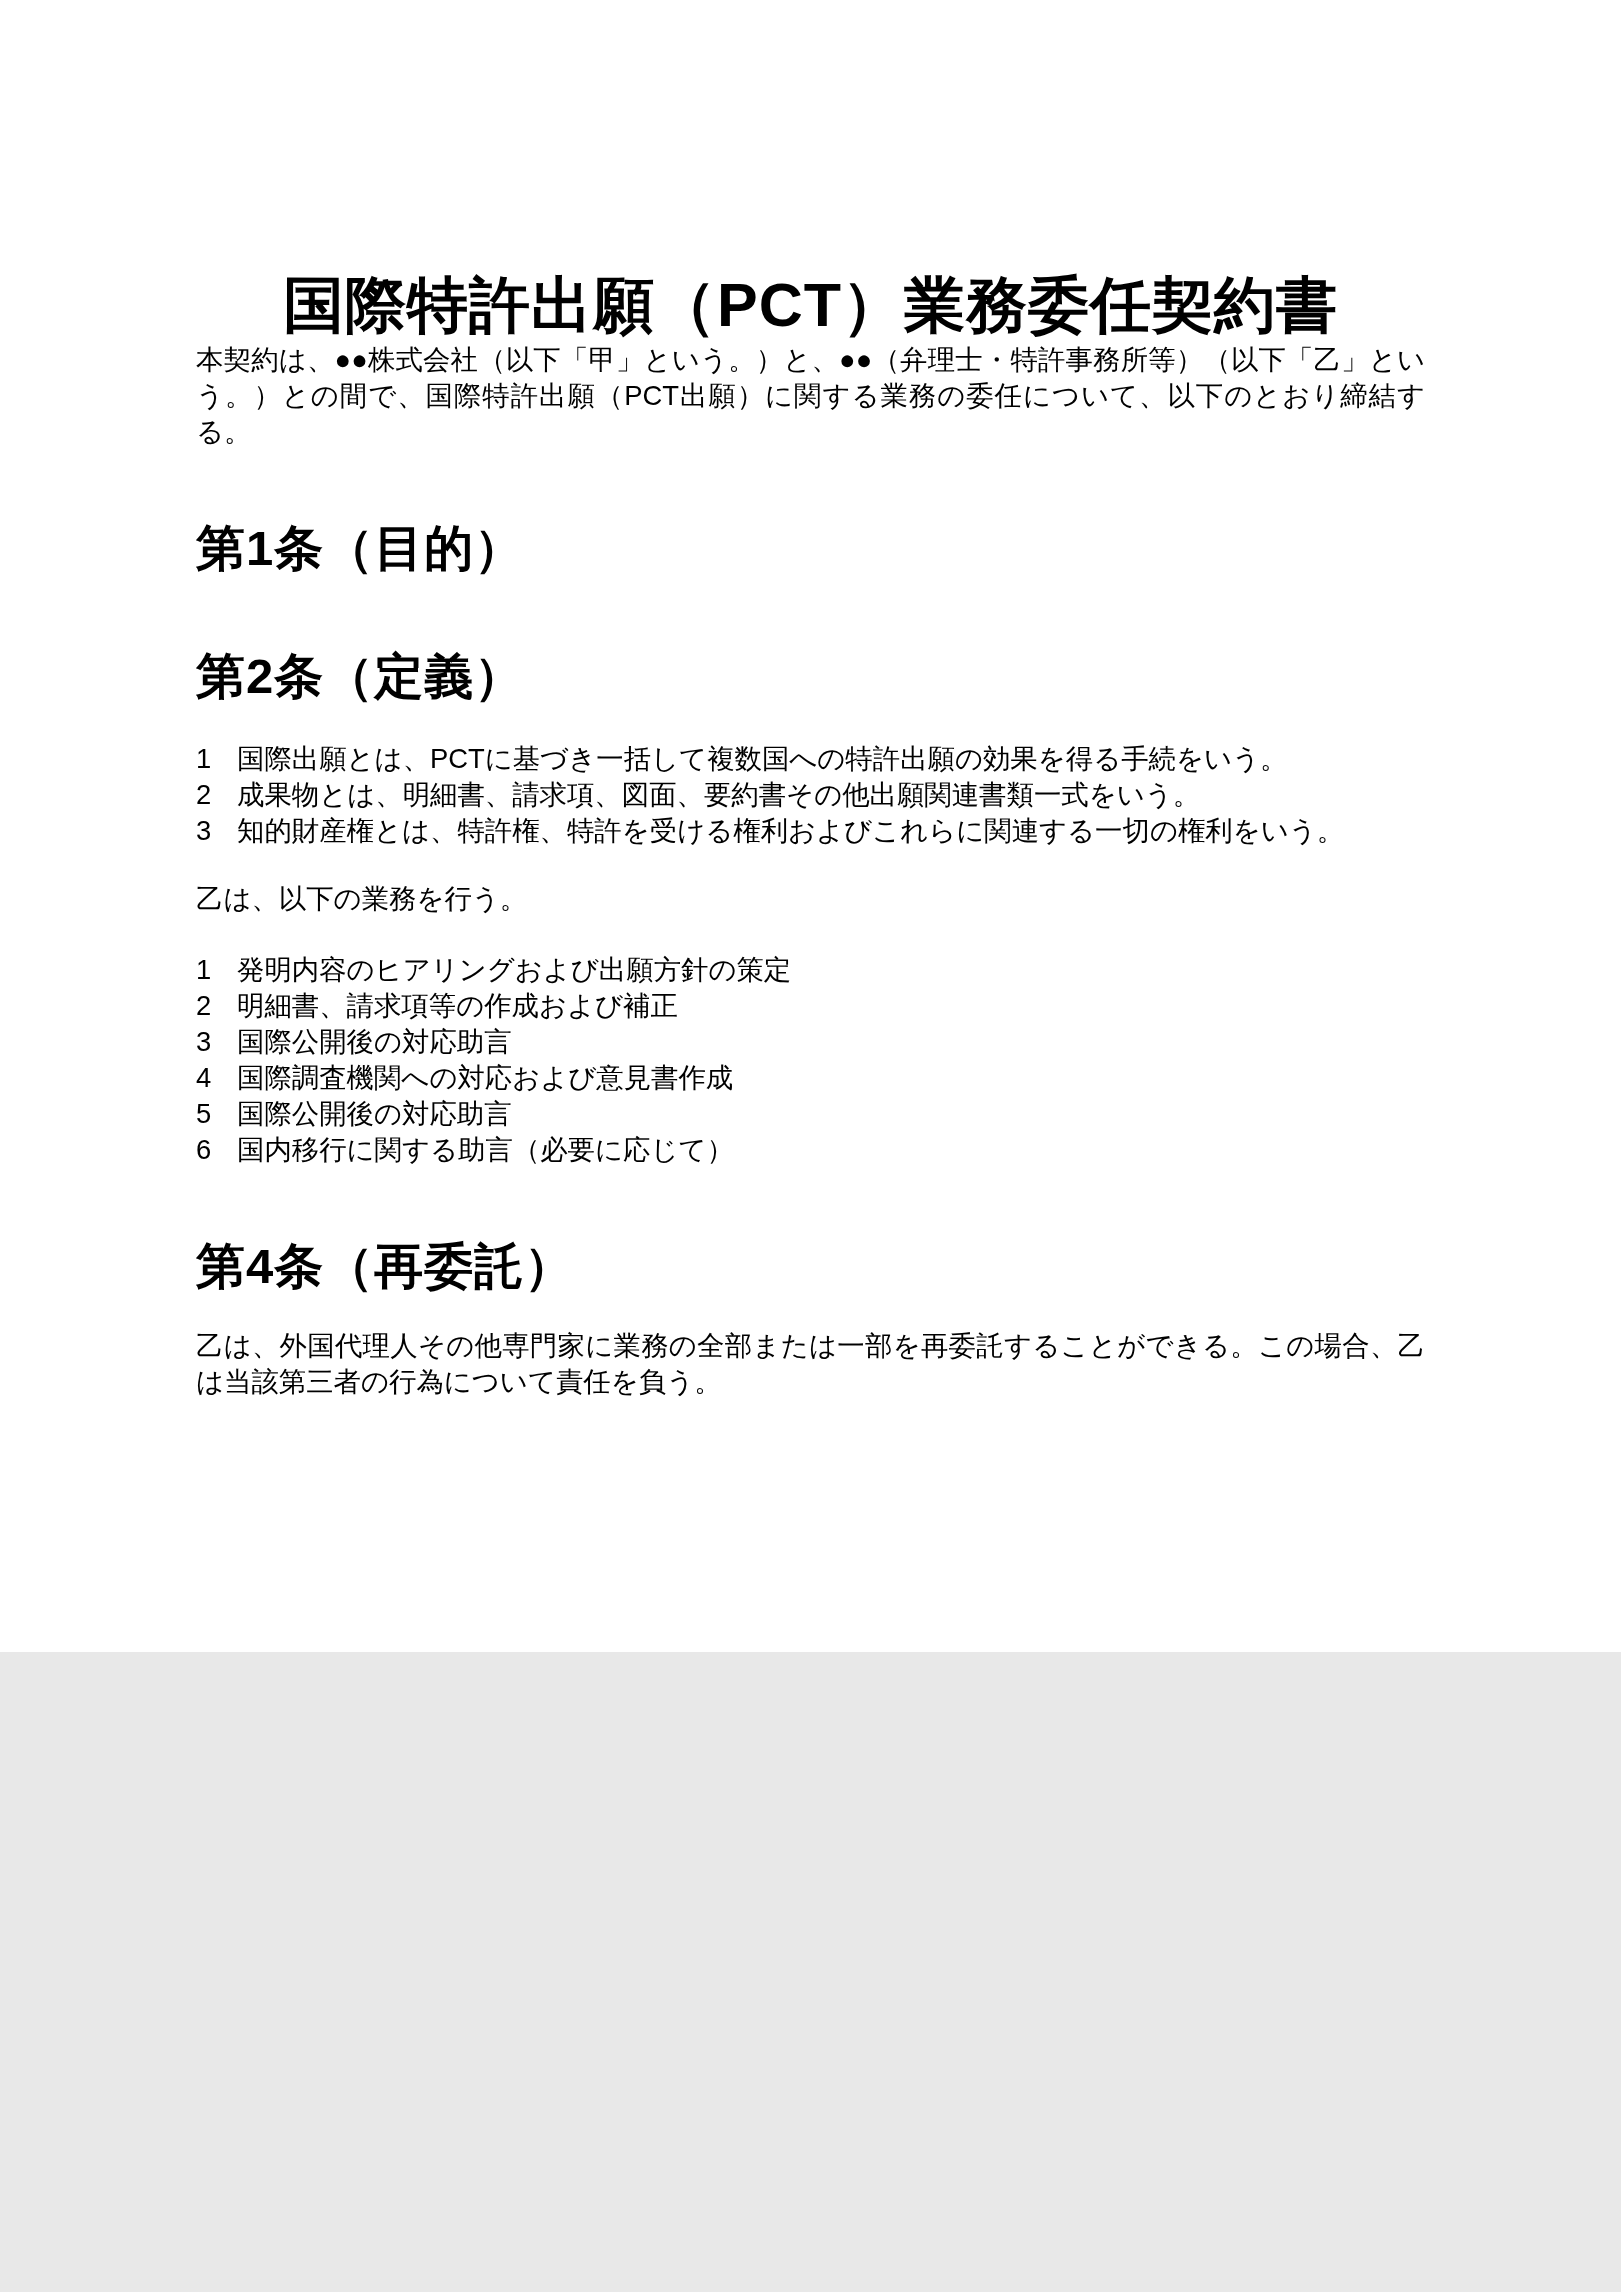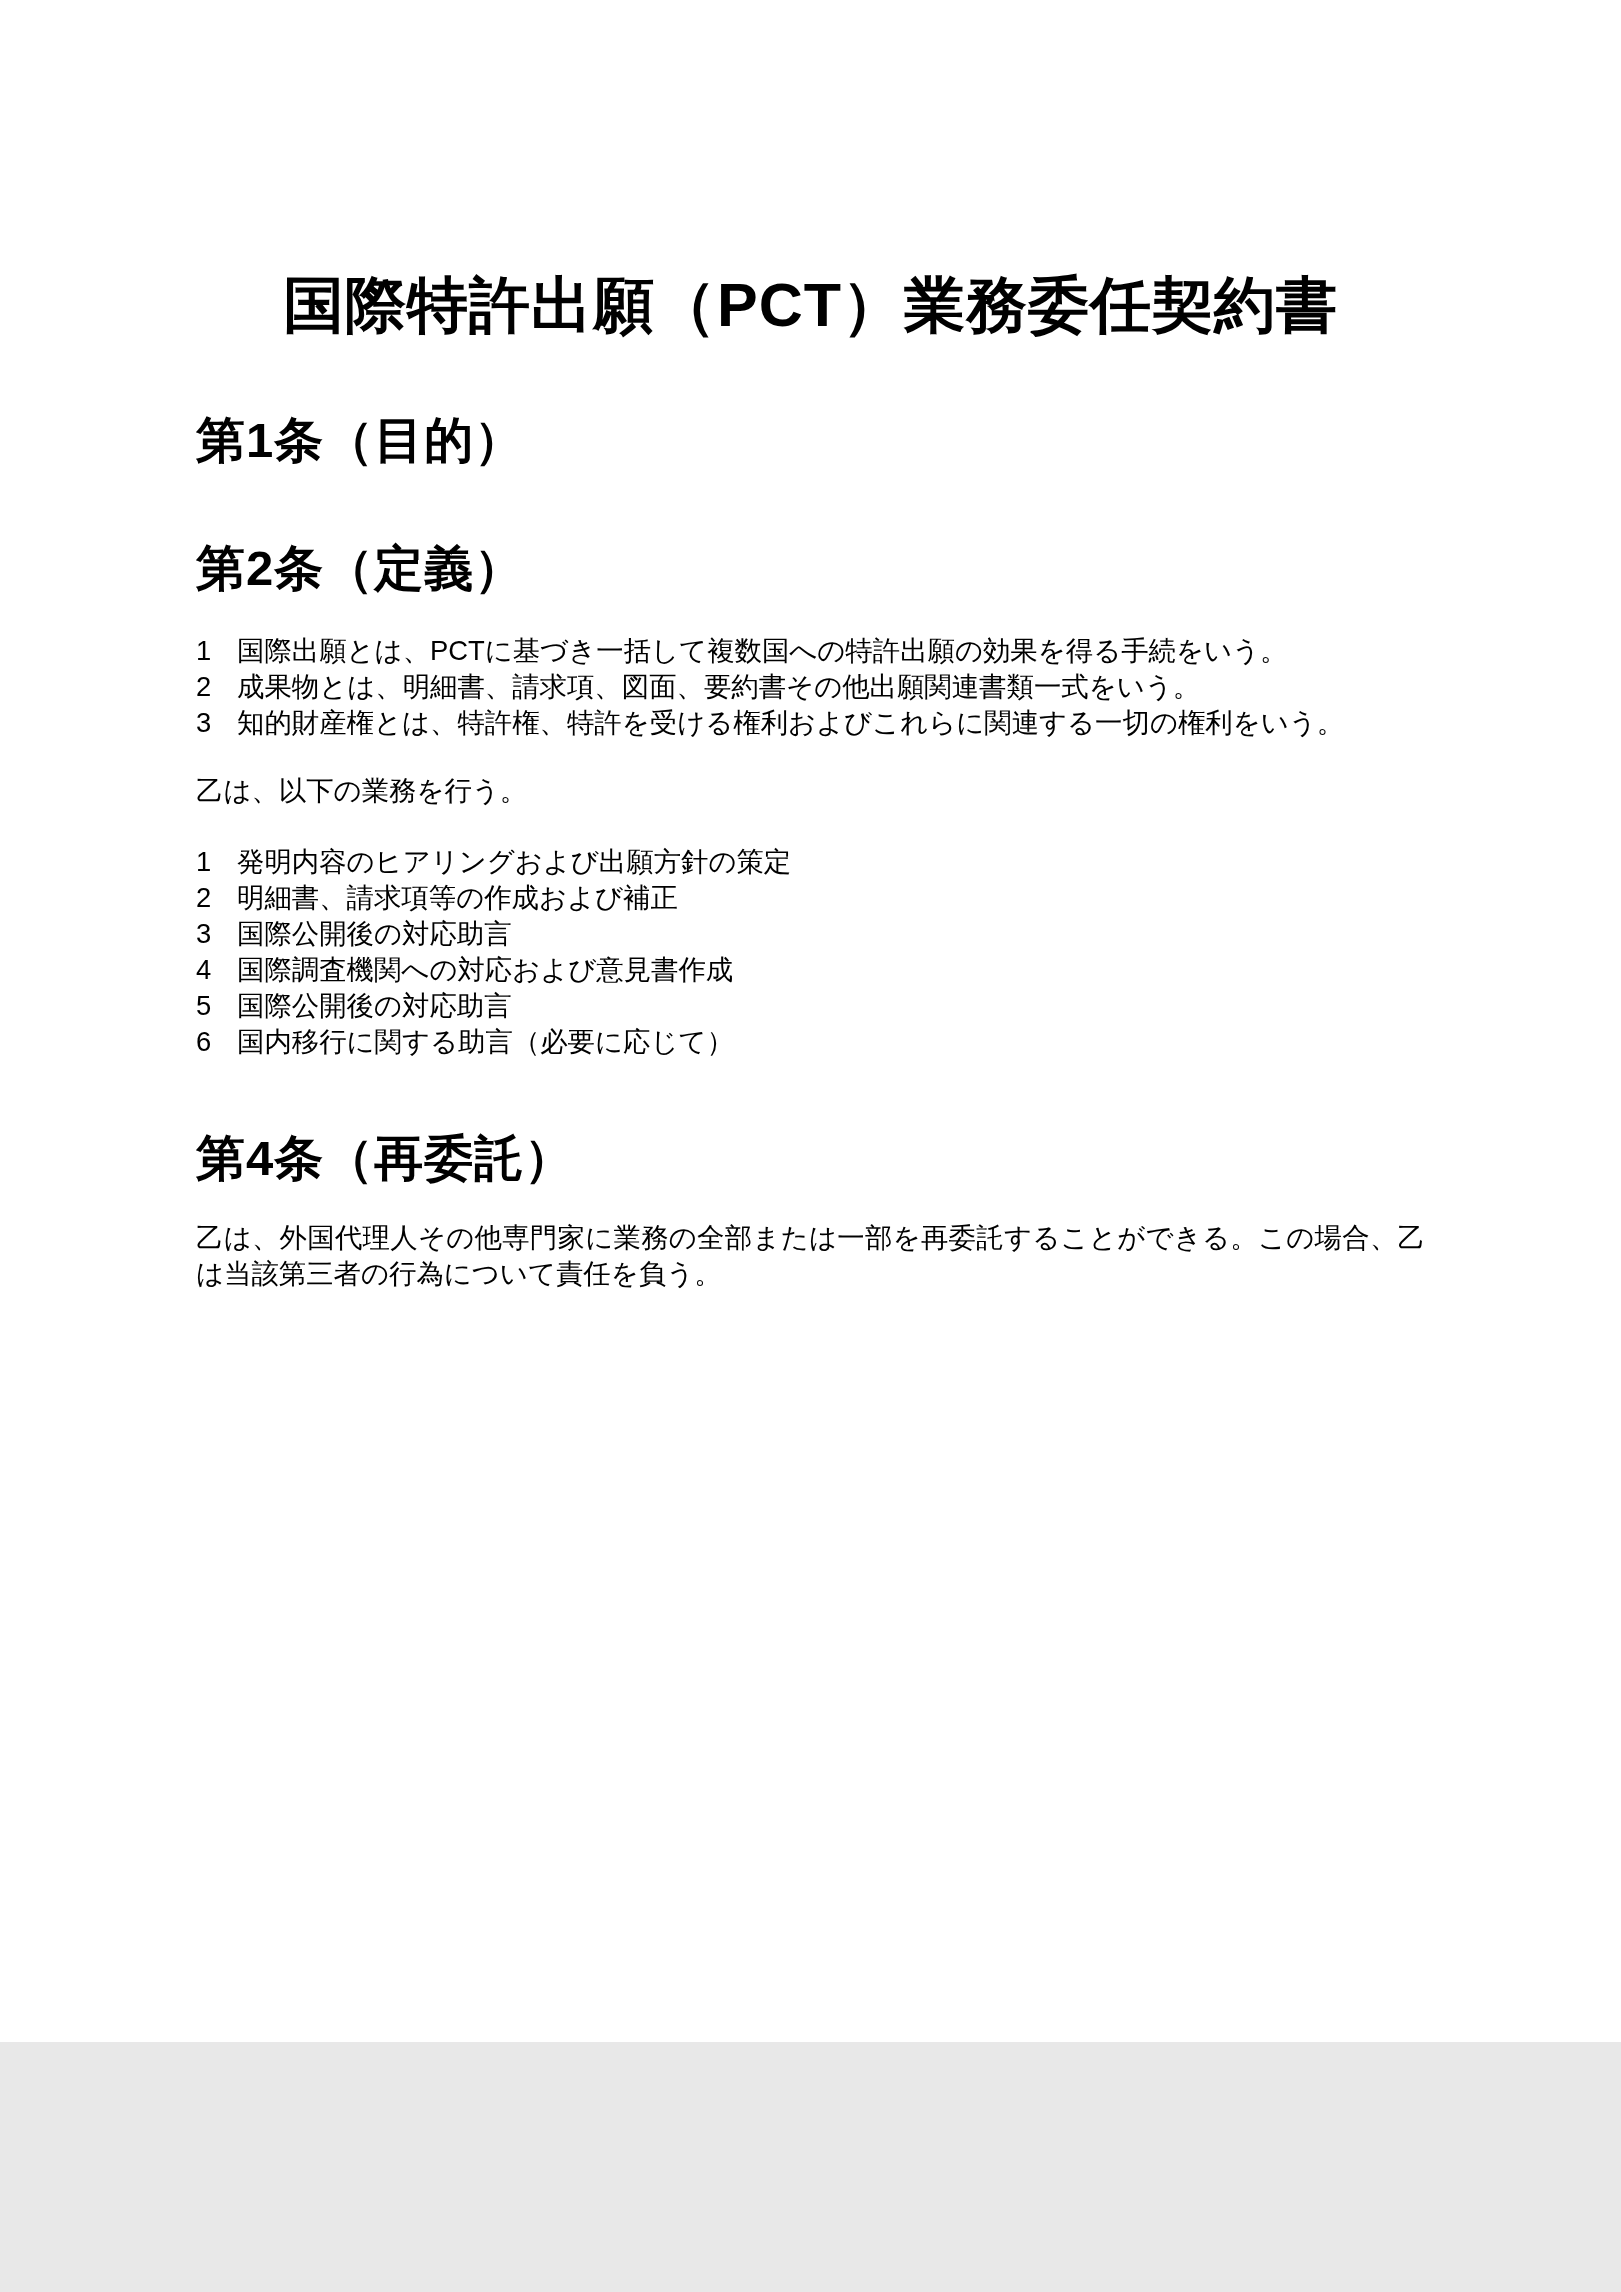--- a/index.html
+++ b/index.html
@@ -4,21 +4,21 @@
 <style>
   * { box-sizing: border-box; }
   html, body { margin: 0; padding: 0; }
   body {
     background: #e8e8e8;
     font-family: "Liberation Sans", "DejaVu Sans", sans-serif;
   }
   .page {
     position: relative;
     width: 1621px;
-    height: 2042px;
+    height: 1652px;
     margin: 0 auto;
     background: #ffffff;
     color: #000000;
     padding: 268px 196px 0 196px;
     overflow: hidden;
   }
   .doc-title {
     margin: 0;
     font-size: 61px;
     line-height: 74px;
@@ -62,20 +62,21 @@
     flex: 1 1 auto;
   }
 </style>
 </head>
 <body>
 
 <div class="page">
 
   <h1 class="doc-title">国際特許出願（PCT）業務委任契約書</h1>
 
+  <p class="para intro-paragraph">本契約は、●●株式会社（以下「甲」という。）と、●●（弁理士・特許事務所等）（以下「乙」という。）との間で、国際特許出願（PCT出願）に関する業務の委任について、以下のとおり締結する。</p>
 
   <section>
     <h2 class="section-heading">第1条（目的）</h2>
   </section>
 
   <section>
     <h2 class="section-heading">第2条（定義）</h2>
     <ol class="num-list">
       <li class="num-item">
         <span class="num">1</span>

